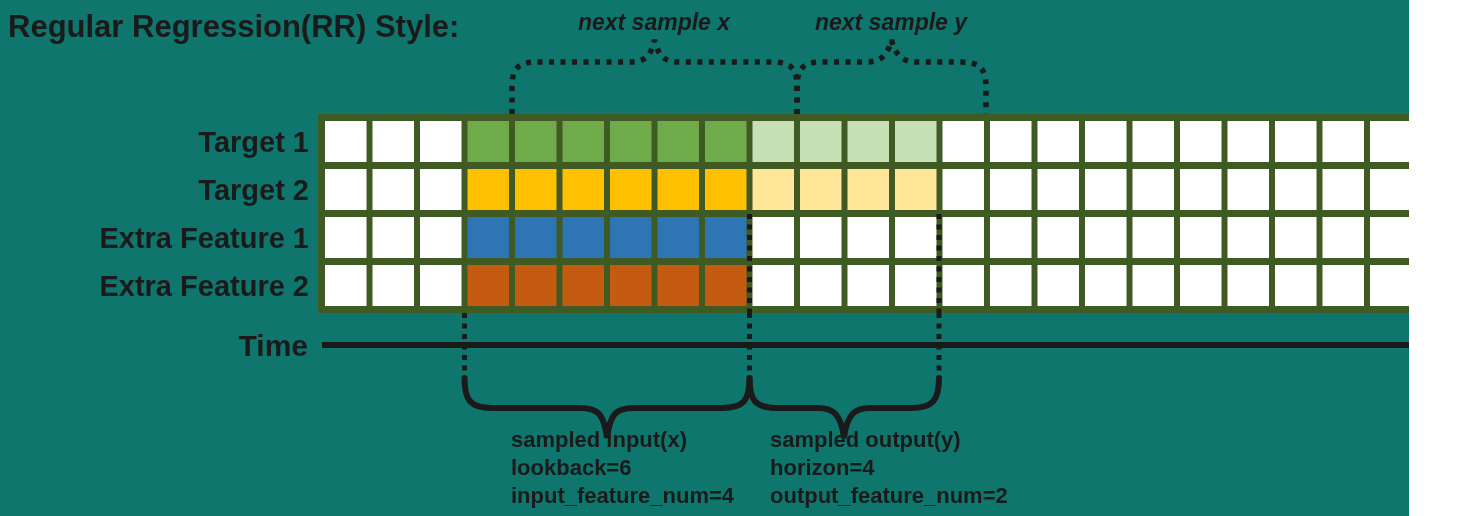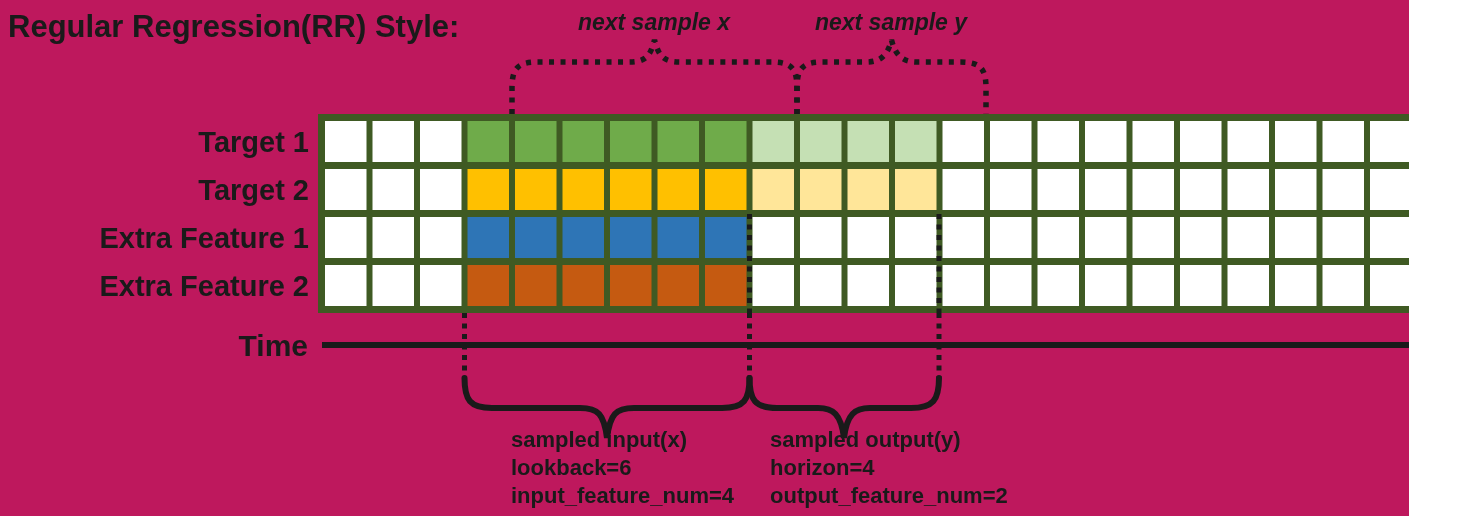--- a/index.html
+++ b/index.html
@@ -1,16 +1,16 @@
 <!DOCTYPE html>
 <html><head>
 <meta charset="utf-8">
 <style>
   html,body{margin:0;padding:0;background:#ffffff;}
-  .canvas{position:relative;width:1409px;height:516px;background:#be185d;overflow:hidden;
+  .canvas{position:relative;width:1409px;height:516px;background:#0f766e;overflow:hidden;
           font-family:"Liberation Sans", sans-serif;}
   svg text{fill:#1a1a1a;}
   .title-text{font-size:31px;font-weight:bold;}
   .row-label{font-size:29px;font-weight:bold;text-anchor:end;}
   .next-label{font-size:23px;font-weight:bold;font-style:italic;text-anchor:middle;}
   .time-label{font-size:30px;font-weight:bold;text-anchor:end;}
   .note-text{font-size:22px;font-weight:600;}
 </style>
 </head>
 <body>

